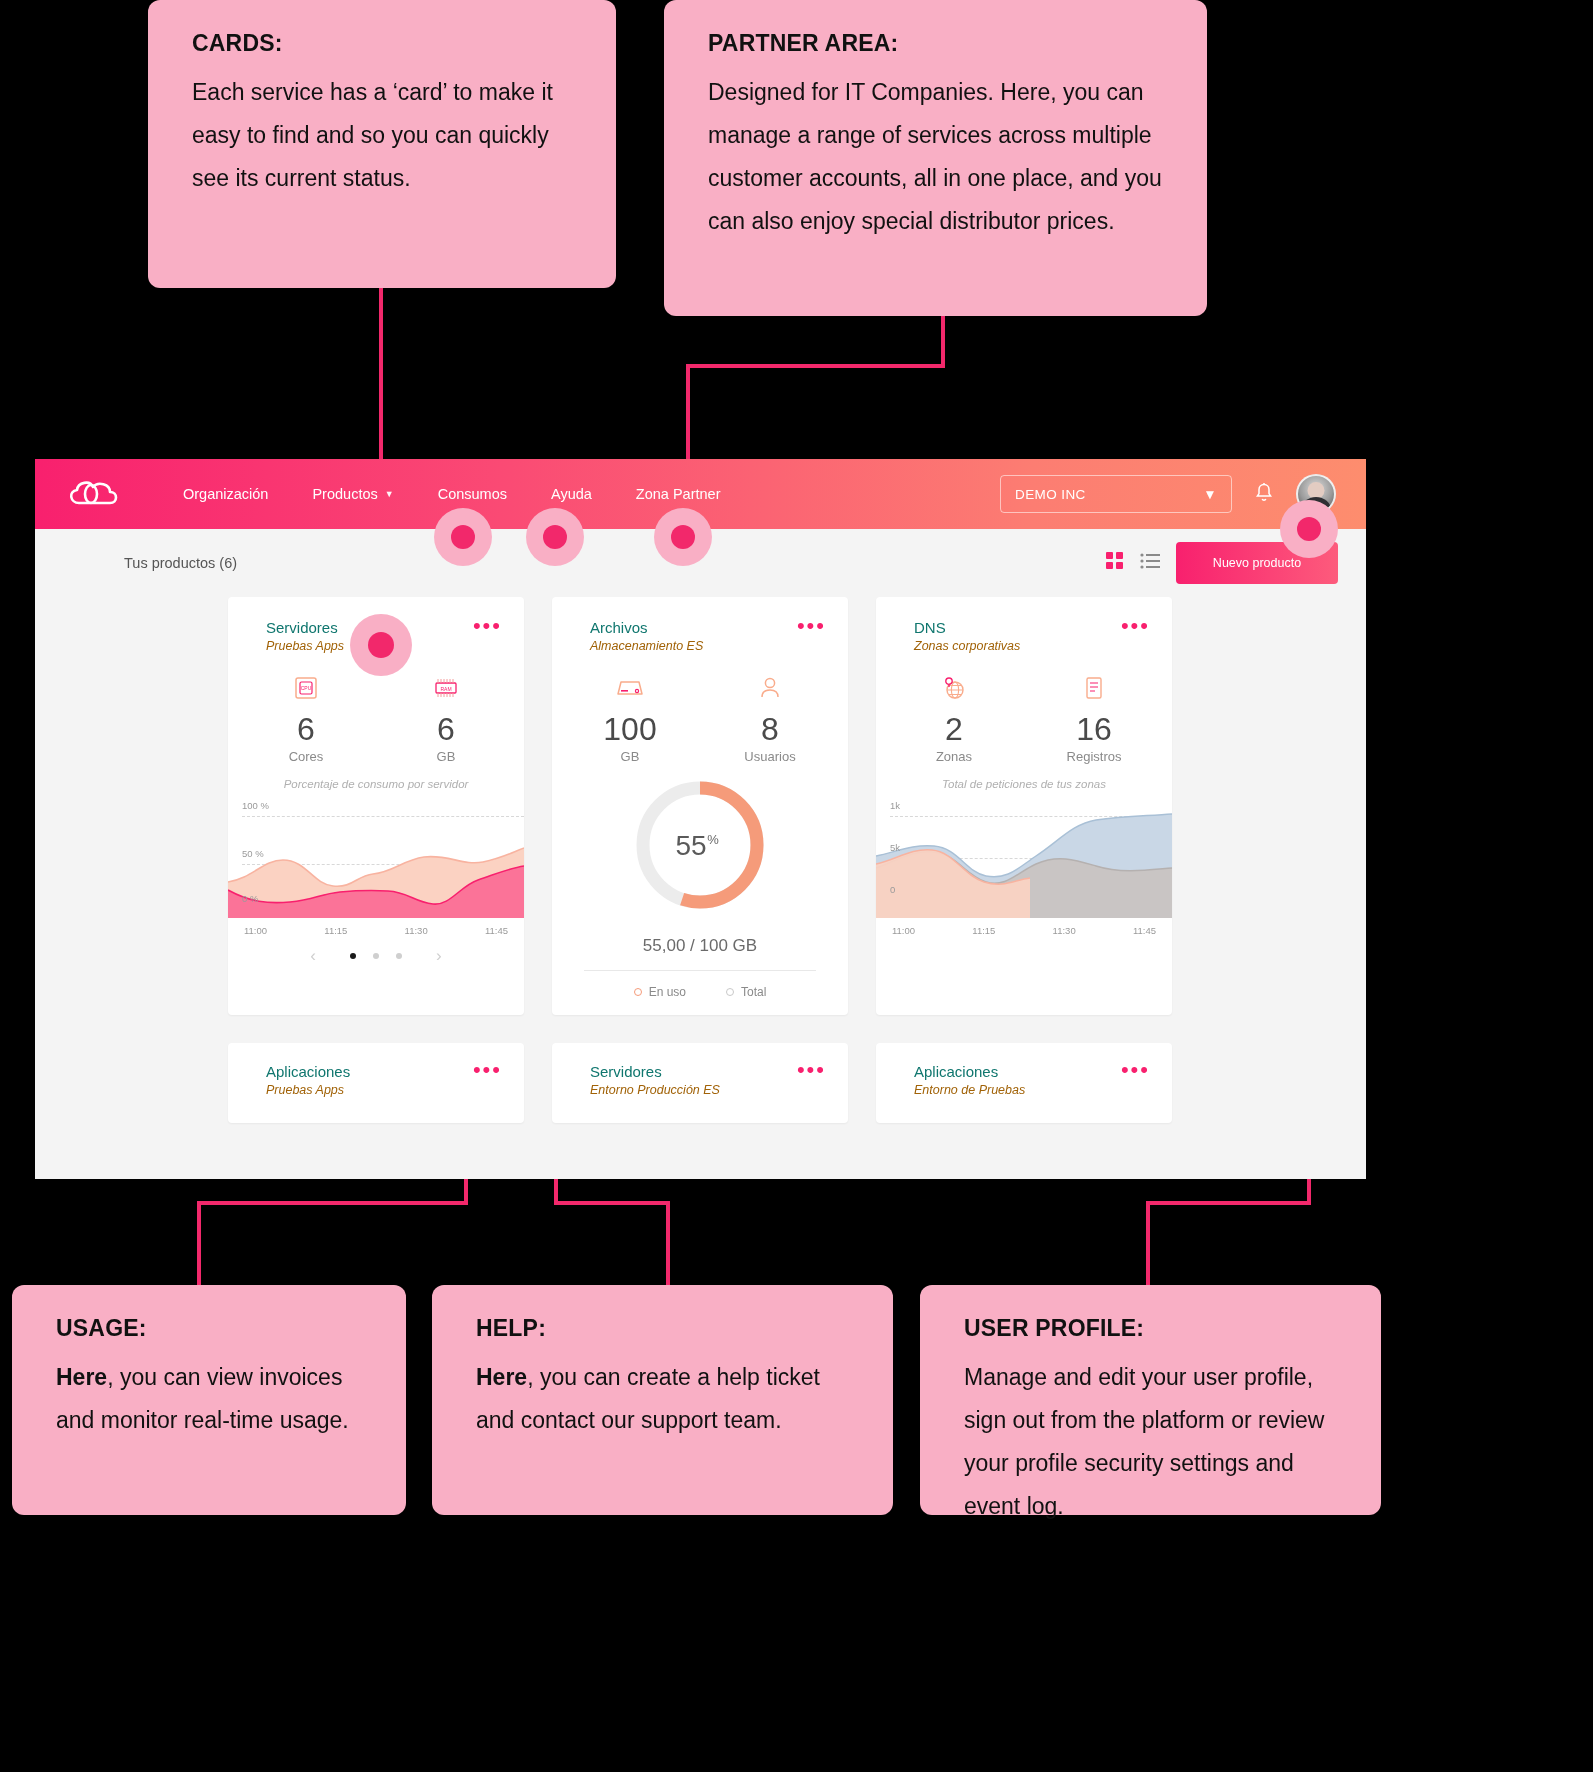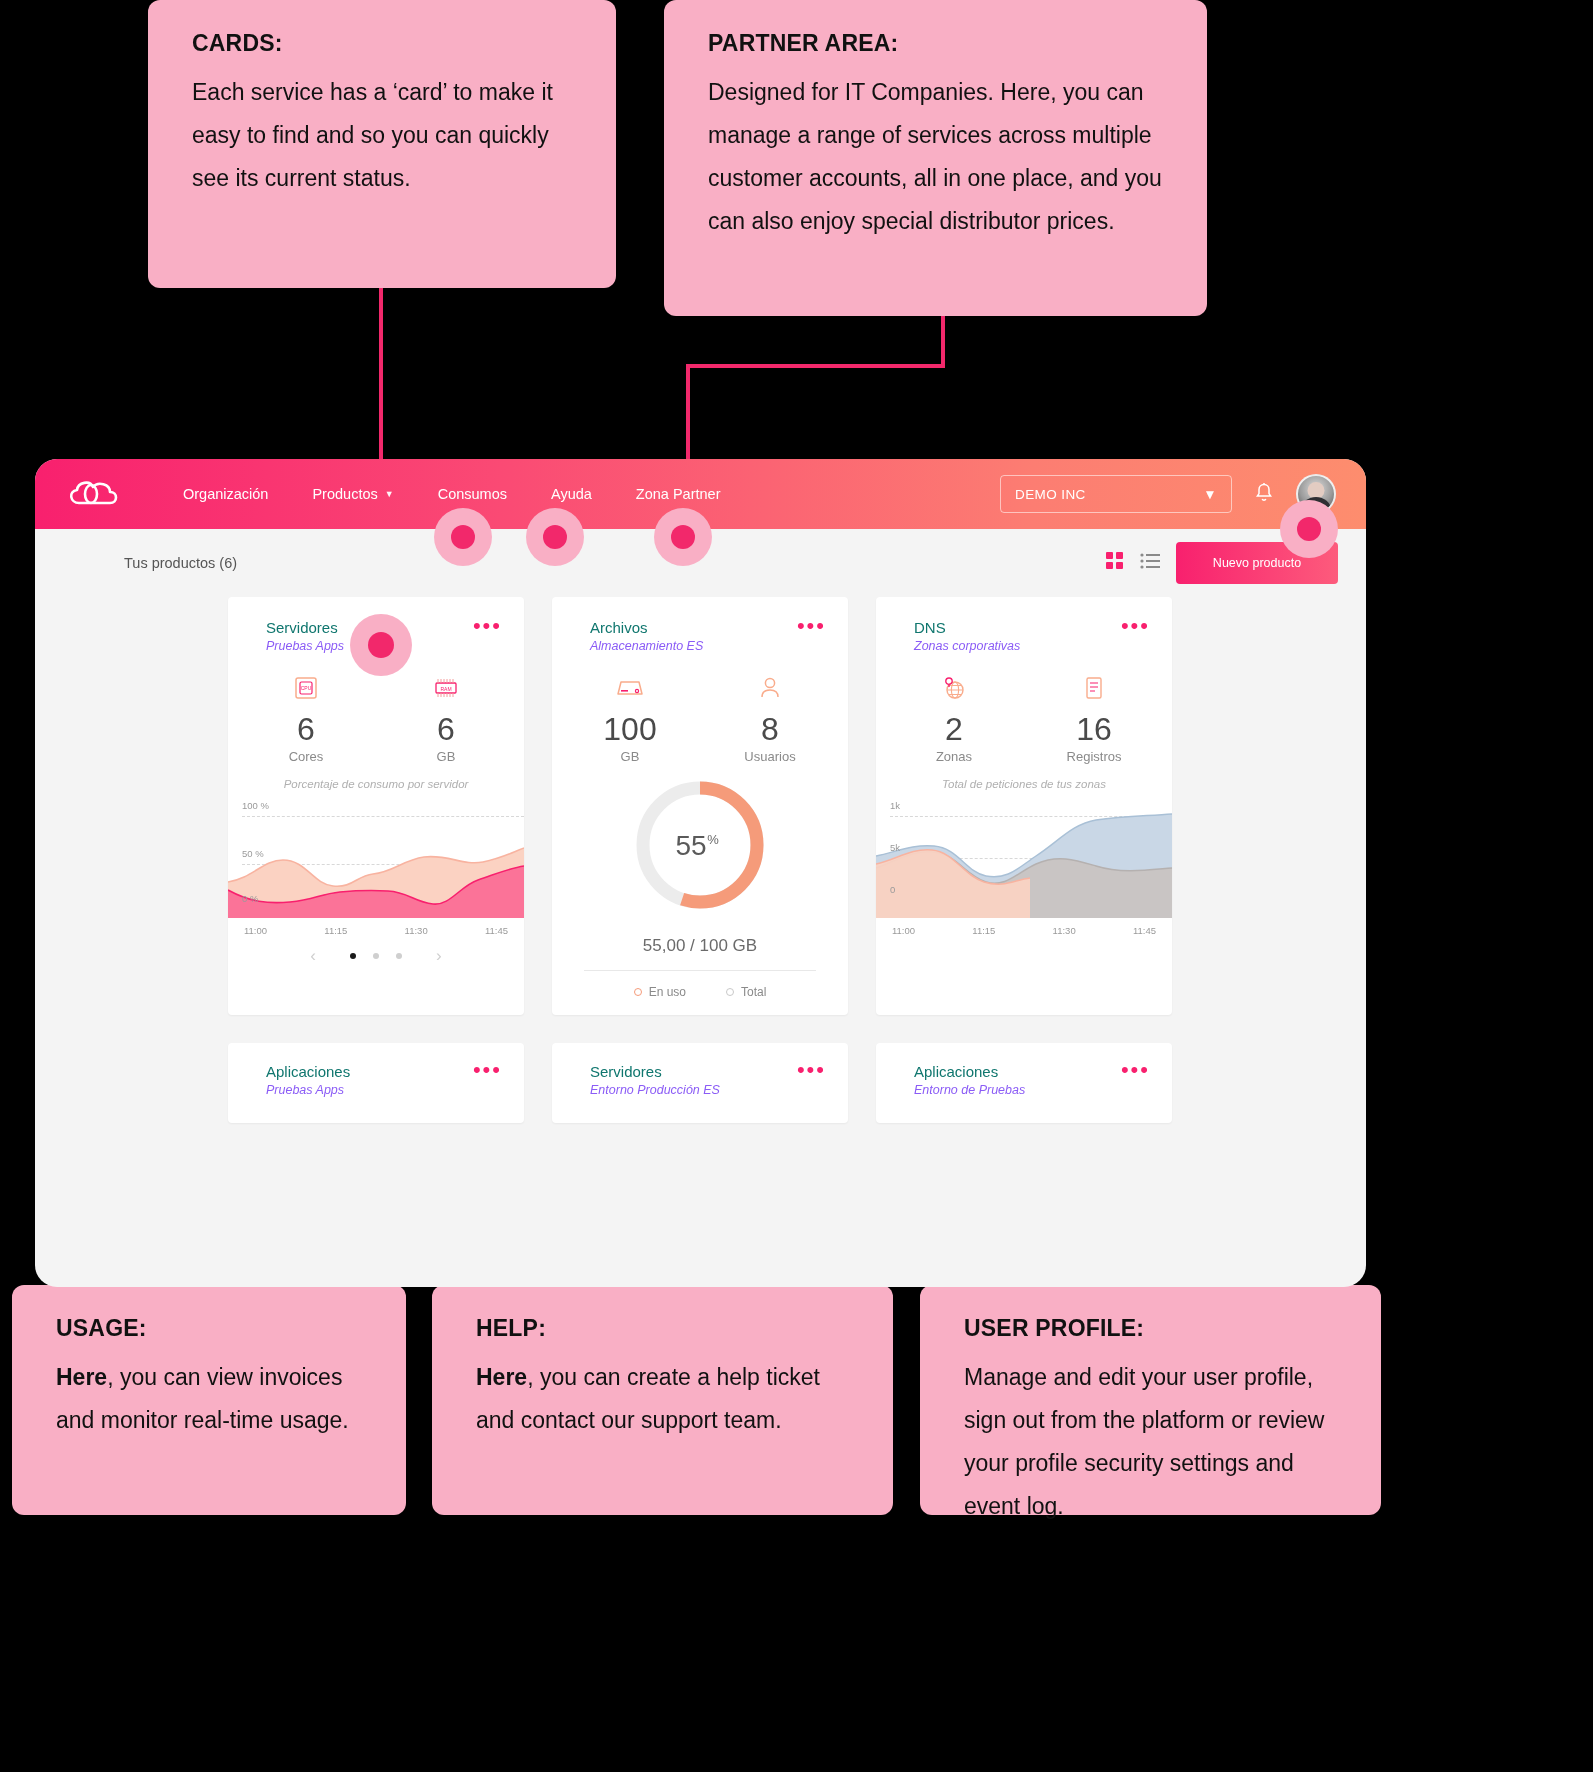--- a/index.html
+++ b/index.html
@@ -38,22 +38,22 @@
   #callout-usage   { left:12px;   top:1285px; width:394px; height:230px; }
   #callout-help    { left:432px;  top:1285px; width:461px; height:230px; }
   #callout-profile { left:920px;  top:1285px; width:461px; height:230px; }
   #callout-usage .cbody, #callout-help .cbody, #callout-profile .cbody{ line-height:43px; }
 
   
   .ln { position:absolute; background:#F2286B; }
 
   
   .app {
-    position:absolute; left:35px; top:459px; width:1331px; height:828px;
-    background:#F4F4F4; overflow:hidden;border-radius:22px;
+    position:absolute; left:35px; top:459px; width:1331px; height:720px;
+    background:#F4F4F4; overflow:hidden;
   }
   .navbar {
     height:70px; width:100%;
     background: linear-gradient(90deg, #F8206E 0%, #FA4A74 35%, #FC7D72 75%, #FD8D6E 100%);
     display:flex; align-items:center; padding:0 20px 0 30px;
     position:relative;
   }
   .logo { width:58px; height:40px; margin-right:38px; display:flex; align-items:center; }
   .navlinks { display:flex; align-items:center; gap:0px; }
   .navlink {
@@ -96,21 +96,21 @@
   }
 
   
   .grid { display:flex; gap:28px; padding:0 28px 0 193px; flex-wrap:wrap; }
   .card {
     width:296px; background:#fff; border-radius:4px; position:relative;
     box-shadow:0 1px 2px rgba(0,0,0,.05);
   }
   .card-head { padding:22px 22px 0 38px; display:flex; align-items:flex-start; }
   .card-title { font-size:15px; font-weight:normal; color:#0f766e; }
-  .card-sub { font-size:12.5px; color:#8b5cf6; font-style:italic; margin-top:3px; }
+  .card-sub { font-size:12.5px; color:#a16207; font-style:italic; margin-top:3px; }
   .dots { margin-left:auto; color:#F8206E; font-size:22px; letter-spacing:2px; line-height:14px; cursor:pointer;}
   .stats { display:flex; justify-content:center; gap:58px; margin-top:18px; }
   .stat { text-align:center; width:82px; }
   .stat .sicon { height:34px; display:flex; align-items:center; justify-content:center; }
   .stat .sval { font-size:32px; color:#4a4a4a; font-weight:300; line-height:40px; margin-top:4px;}
   .stat .slab { font-size:13px; color:#8a8a8a; }
   .cap { text-align:center; font-size:11.5px; color:#b0b0b0; font-style:italic; margin:14px 0 8px; }
 
   .chart { position:relative; height:120px; margin:0 0 0 0; }
   .ylab { position:absolute; left:14px; font-size:9.5px; color:#9a9a9a; }

